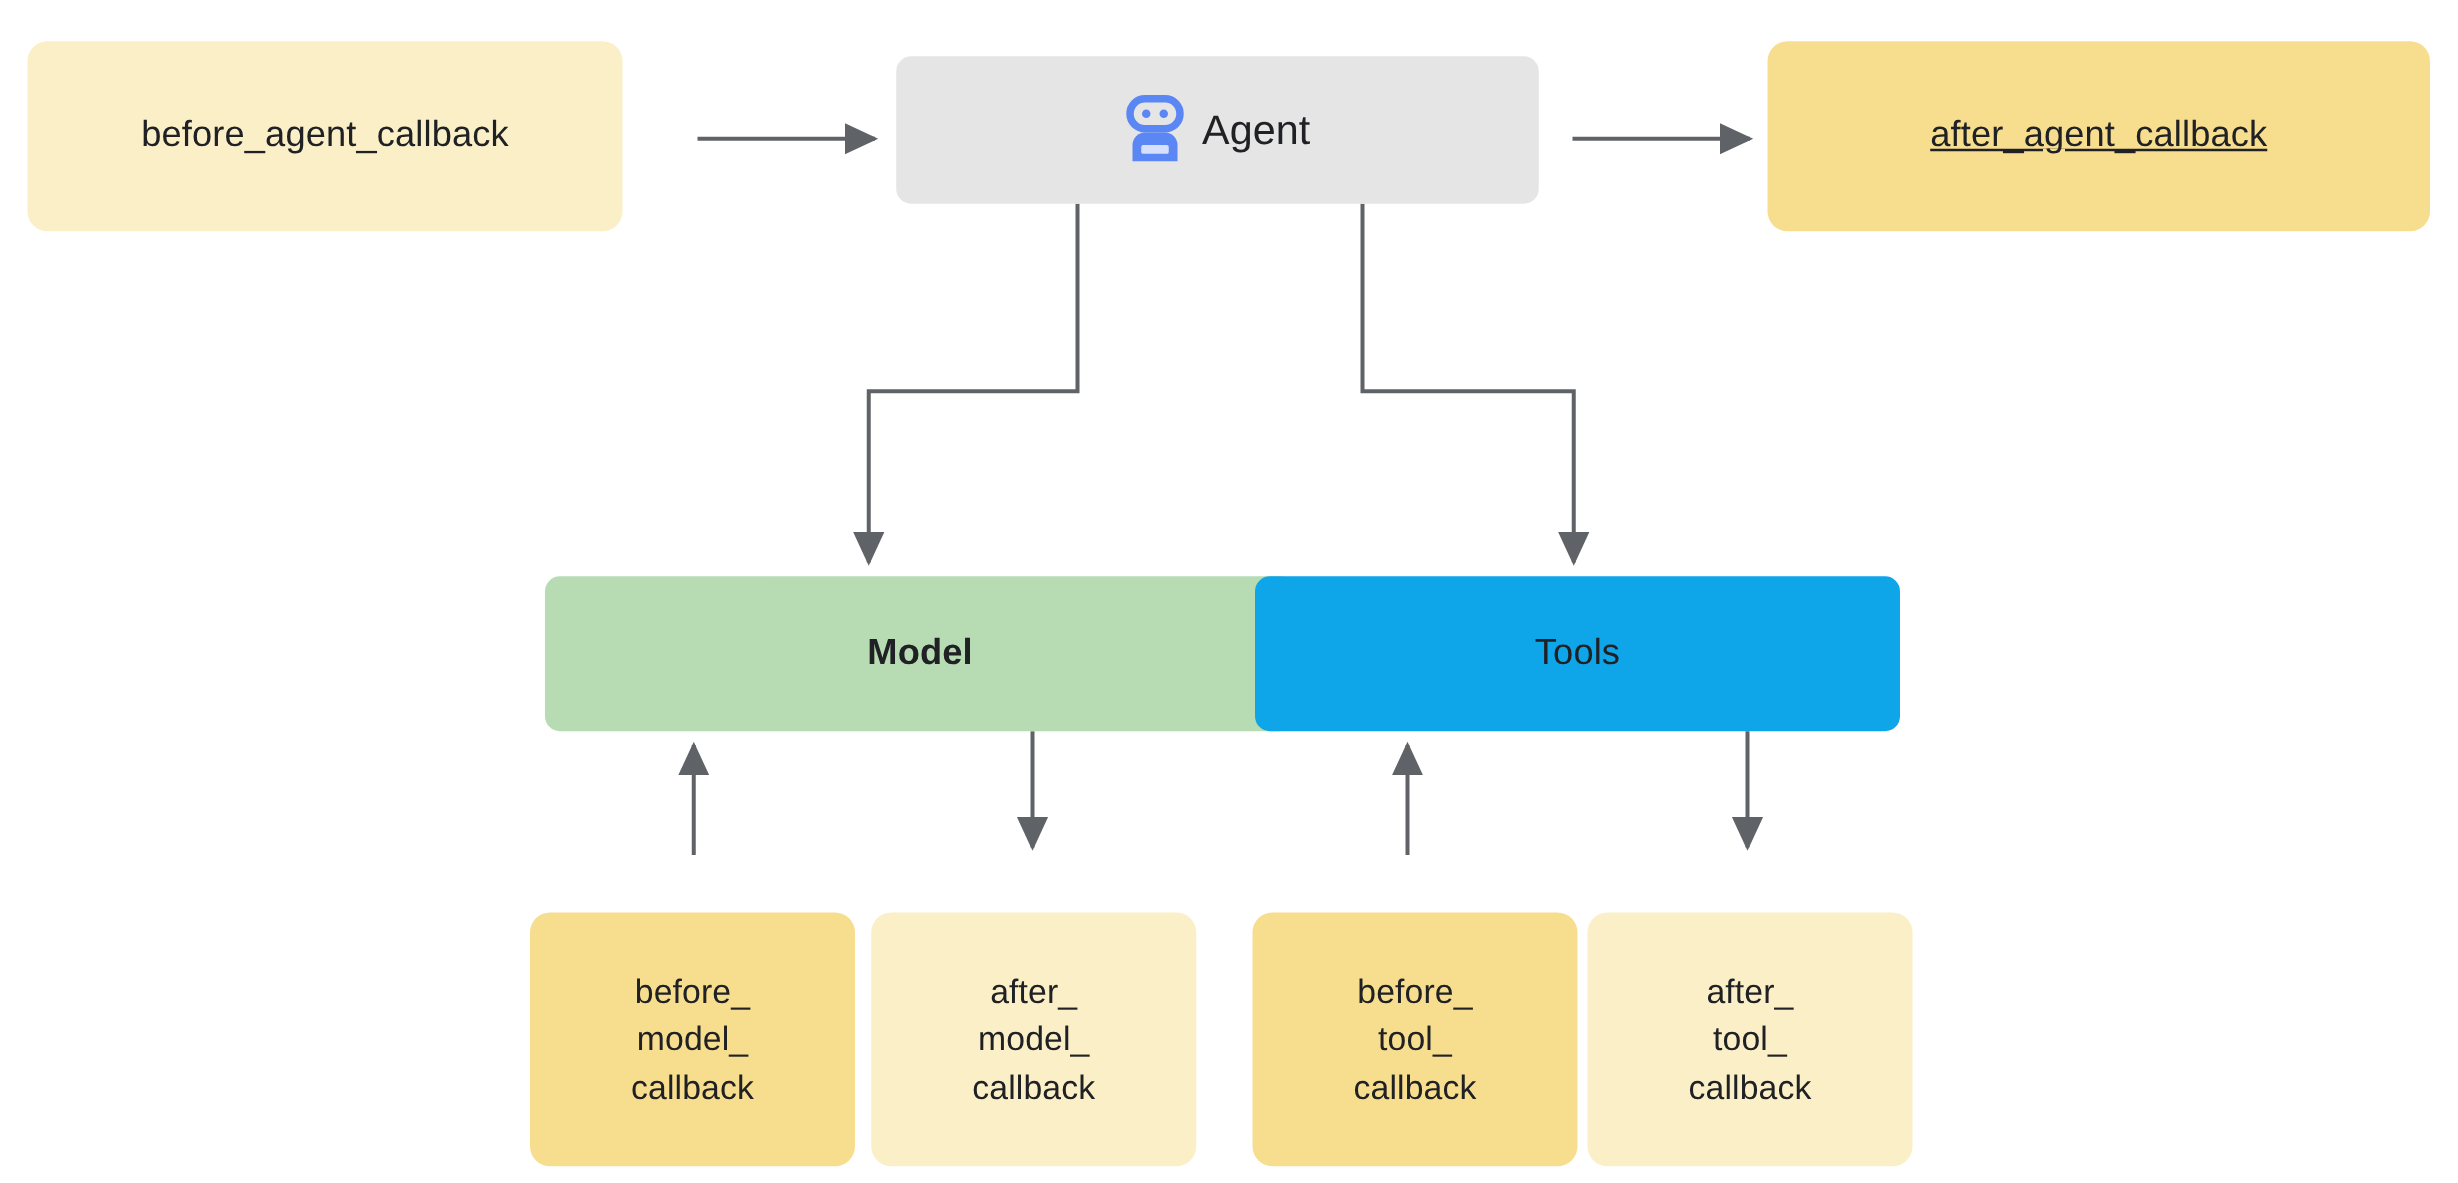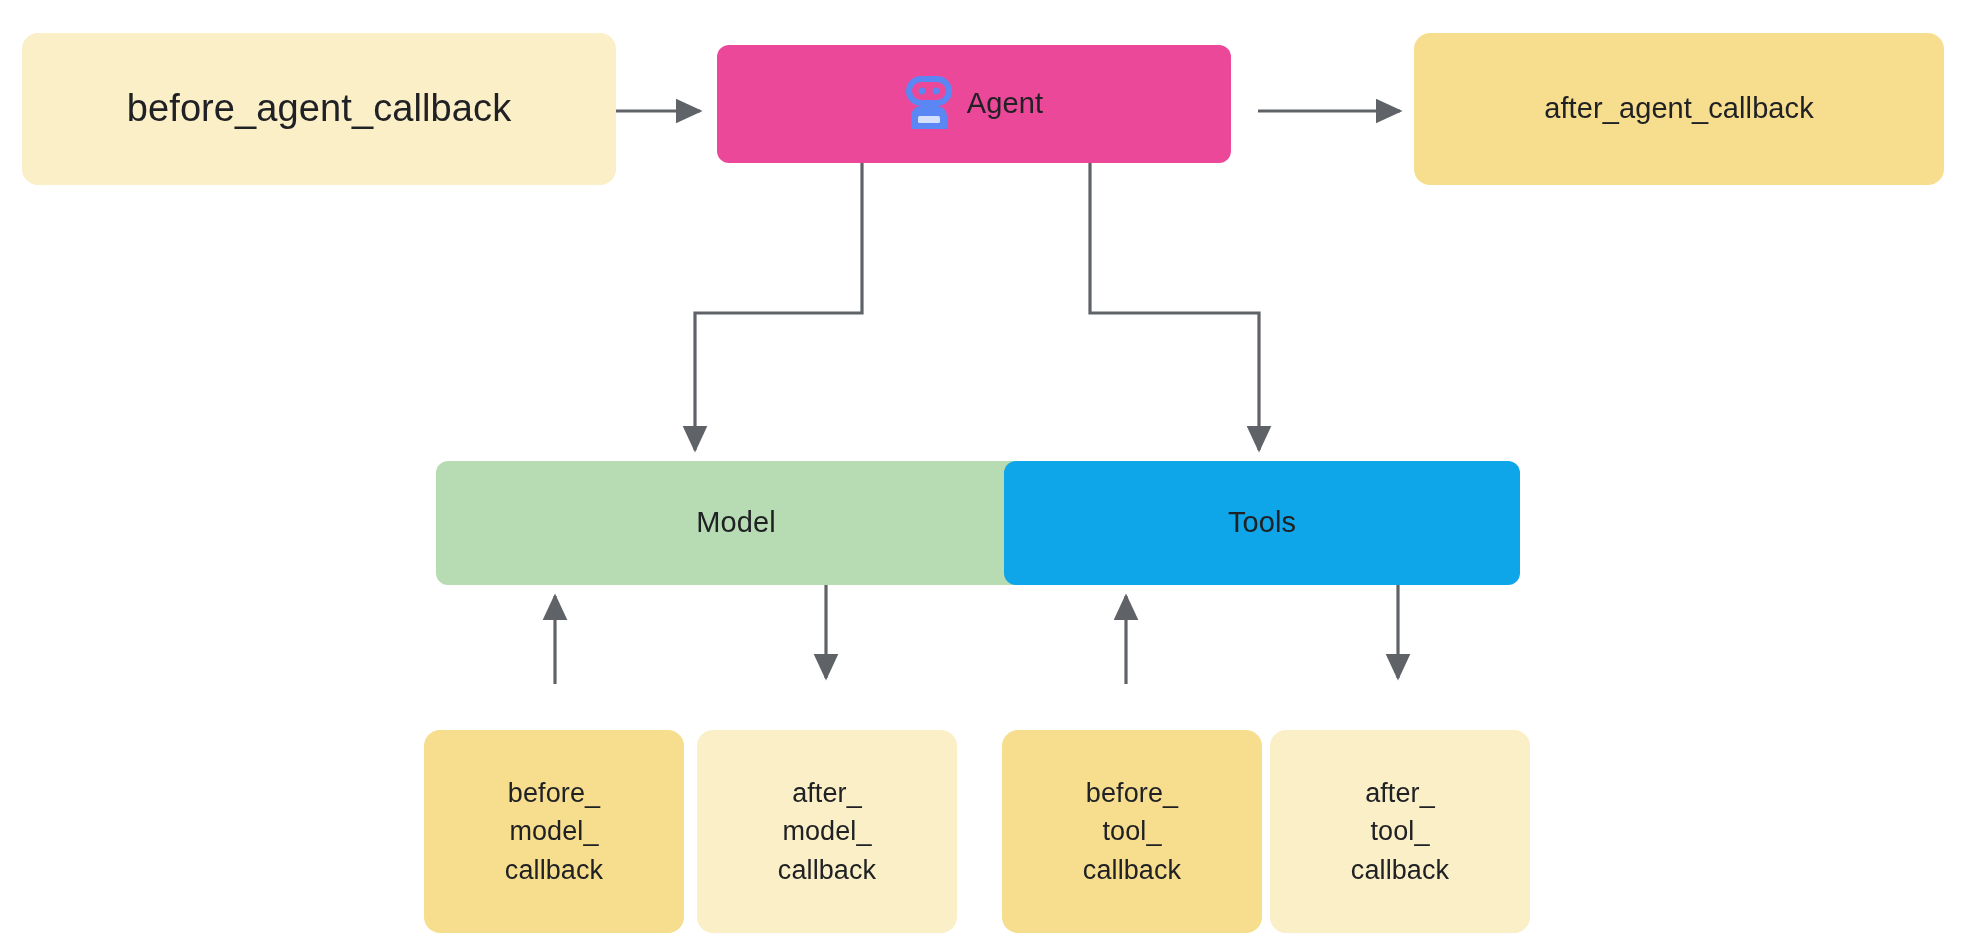--- a/index.html
+++ b/index.html
@@ -41,45 +41,47 @@
     letter-spacing: 0.1px;
     -webkit-font-smoothing: antialiased;
   }
   .node .label {
     white-space: pre-line;
     display: block;
   }
 
   
   #node-before-agent {
-    left: 22px;  top: 33px;  width: 594px; height: 152px;
+    left: 22px;  top: 33px;  width: 476px; height: 152px;
     background: #FAEFC7;
     border-radius: 16px;
-    font-size: 38px;
+    font-size: 29px;
   }
   #node-agent {
     left: 717px; top: 45px;  width: 514px; height: 118px;
-    background: #ec4899;
+    background: #e5e5e5;
     border-radius: 12px;
-    font-size: 29px;
+    font-size: 33px;
     gap: 14px;
   }
   #node-after-agent {
     left: 1414px; top: 33px; width: 530px; height: 152px;
     background: #F7DE8F;
     border-radius: 16px;
     font-size: 29px;
+    text-decoration: underline;
   }
 
   
   #node-model {
     left: 436px; top: 461px; width: 600px; height: 124px;
     background: #B7DCB4;
     border-radius: 12px;
     font-size: 29px;
+    font-weight: bold;
   }
   #node-tools {
     left: 1004px; top: 461px; width: 516px; height: 124px;
     background: #0ea5e9;
     border-radius: 12px;
     font-size: 29px;
   }
 
   
   .cb {

